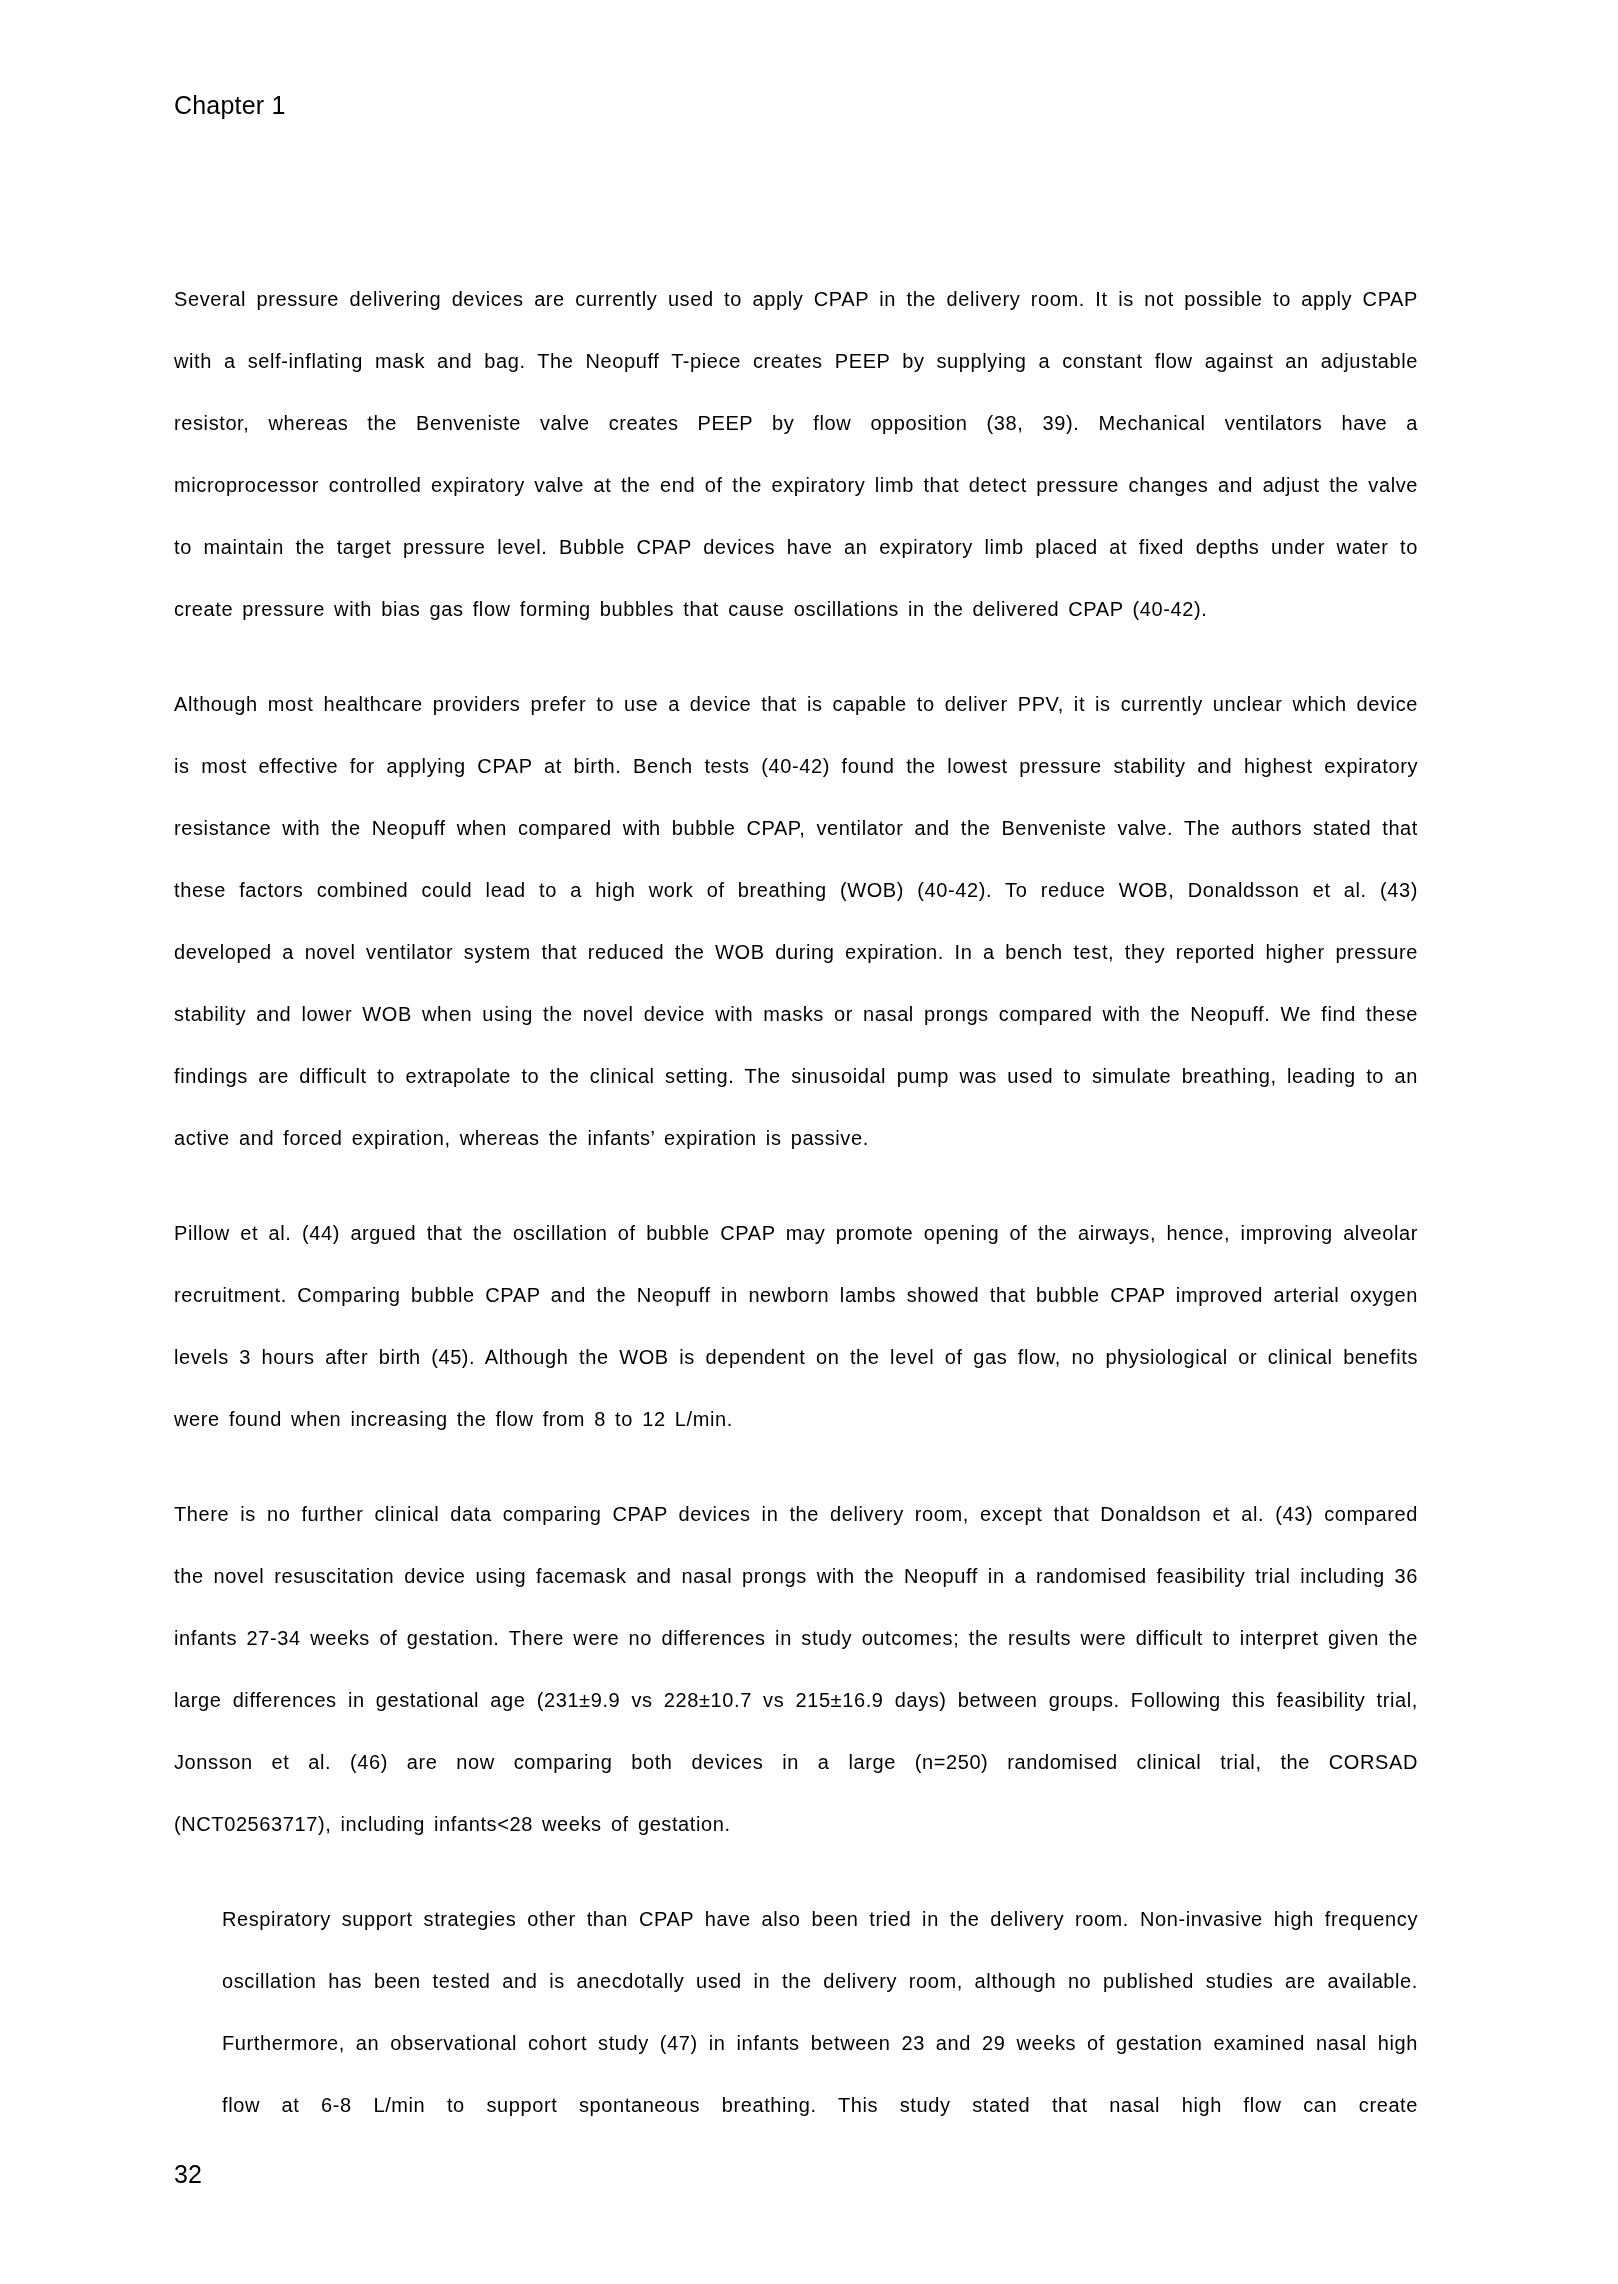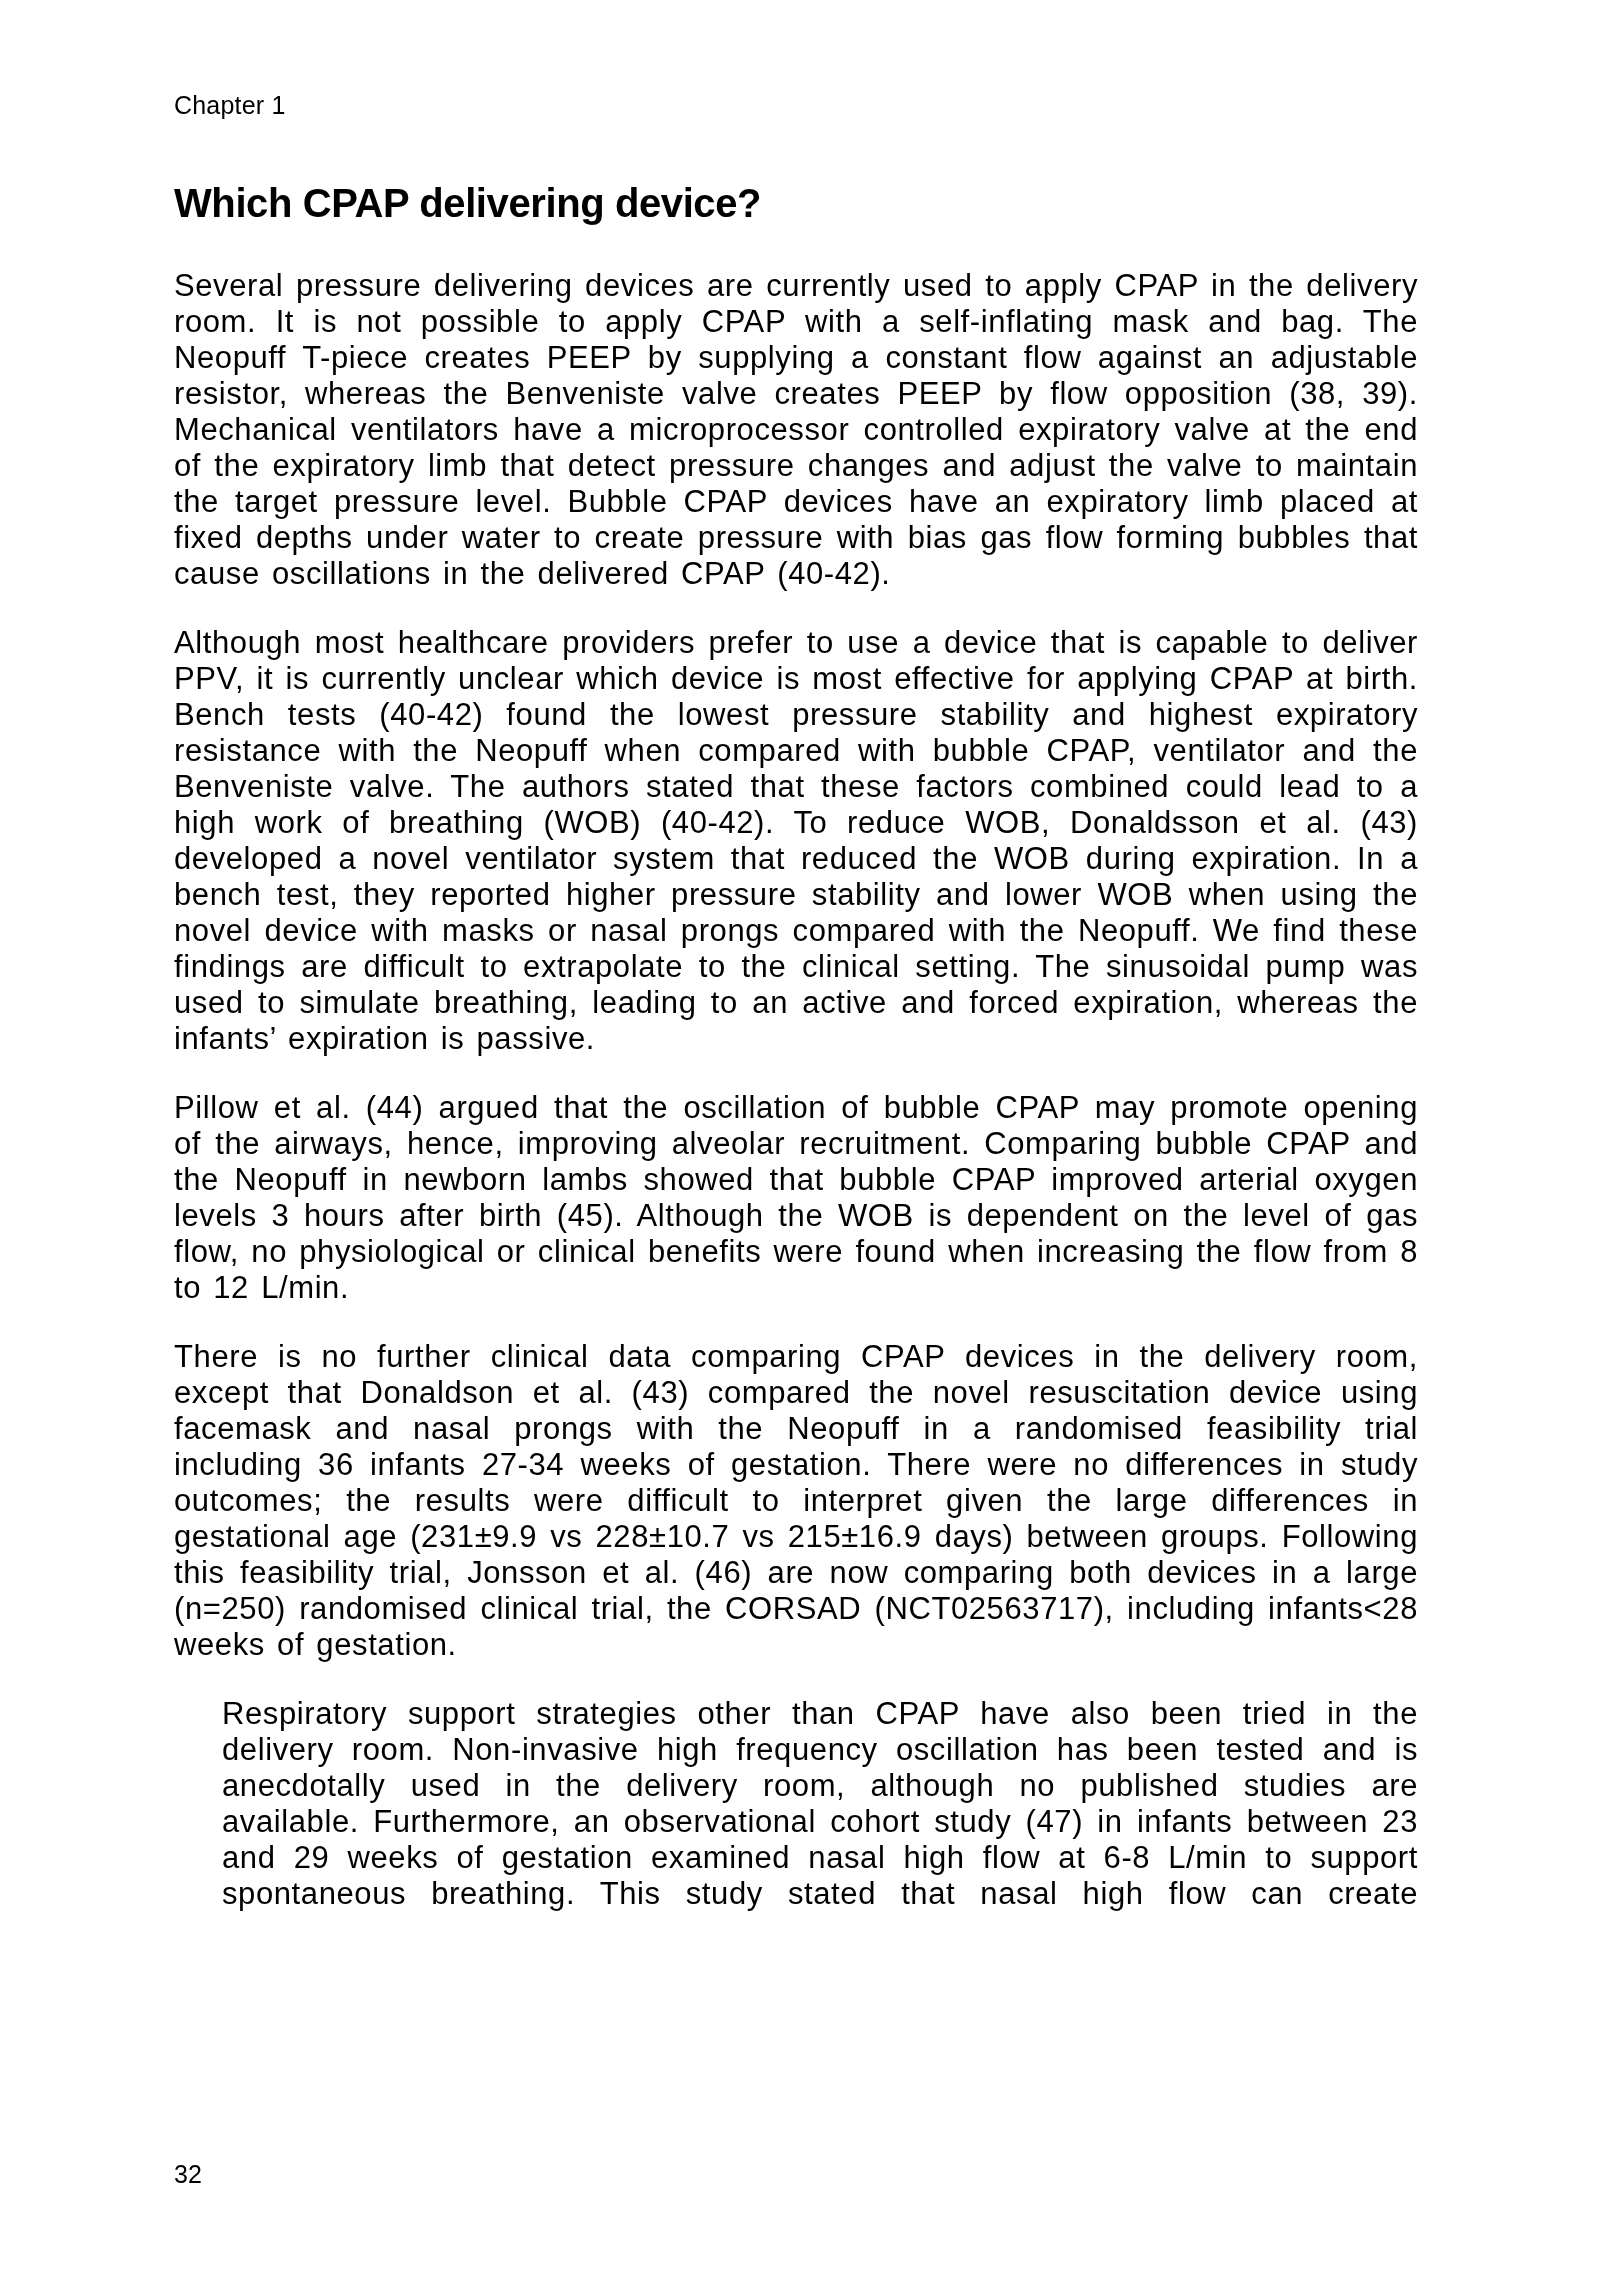--- a/index.html
+++ b/index.html
@@ -35,22 +35,22 @@
     white-space: nowrap;
   }
   .body-text {
     position: absolute;
     top: 268px;
     left: 174px;
     width: 1244px;
   }
   .body-text p {
     margin: 0 0 33px 0;
-    font-size: 31px;
-    line-height: 36px;
+    font-size: 20px;
+    line-height: 62px;
     text-align: justify;
     letter-spacing: 0.6px;
     word-spacing: 3px;
   }
   .body-text p.continued {
     text-align-last: justify;
     margin-left: 48px;
   }
   .page-number {
     position: absolute;
@@ -60,21 +60,20 @@
     line-height: 29px;
   }
 </style>
 </head>
 <body>
 
 <div class="page">
 
   <div class="chapter-label">Chapter 1</div>
 
-  <h1 class="section-title">Which CPAP delivering device?</h1>
 
   <div class="body-text">
     <p>Several pressure delivering devices are currently used to apply CPAP in the delivery room. It is not possible to apply CPAP with a self-inflating mask and bag. The Neopuff T-piece creates PEEP by supplying a constant flow against an adjustable resistor, whereas the Benveniste valve creates PEEP by flow opposition (38, 39). Mechanical ventilators have a microprocessor controlled expiratory valve at the end of the expiratory limb that detect pressure changes and adjust the valve to maintain the target pressure level. Bubble CPAP devices have an expiratory limb placed at fixed depths under water to create pressure with bias gas flow forming bubbles that cause oscillations in the delivered CPAP (40-42).</p>
     <p>Although most healthcare providers prefer to use a device that is capable to deliver PPV, it is currently unclear which device is most effective for applying CPAP at birth. Bench tests (40-42) found the lowest pressure stability and highest expiratory resistance with the Neopuff when compared with bubble CPAP, ventilator and the Benveniste valve. The authors stated that these factors combined could lead to a high work of breathing (WOB) (40-42). To reduce WOB, Donaldsson et al. (43) developed a novel ventilator system that reduced the WOB during expiration. In a bench test, they reported higher pressure stability and lower WOB when using the novel device with masks or nasal prongs compared with the Neopuff. We find these findings are difficult to extrapolate to the clinical setting. The sinusoidal pump was used to simulate breathing, leading to an active and forced expiration, whereas the infants’ expiration is passive.</p>
     <p>Pillow et al. (44) argued that the oscillation of bubble CPAP may promote opening of the airways, hence, improving alveolar recruitment. Comparing bubble CPAP and the Neopuff in newborn lambs showed that bubble CPAP improved arterial oxygen levels 3 hours after birth (45). Although the WOB is dependent on the level of gas flow, no physiological or clinical benefits were found when increasing the flow from 8 to 12 L/min.</p>
     <p>There is no further clinical data comparing CPAP devices in the delivery room, except that Donaldson et al. (43) compared the novel resuscitation device using facemask and nasal prongs with the Neopuff in a randomised feasibility trial including 36 infants 27-34 weeks of gestation. There were no differences in study outcomes; the results were difficult to interpret given the large differences in gestational age (231±9.9 vs 228±10.7 vs 215±16.9 days) between groups. Following this feasibility trial, Jonsson et al. (46) are now comparing both devices in a large (n=250) randomised clinical trial, the CORSAD (NCT02563717), including infants&lt;28 weeks of gestation.</p>
     <p class="continued">Respiratory support strategies other than CPAP have also been tried in the delivery room. Non-invasive high frequency oscillation has been tested and is anecdotally used in the delivery room, although no published studies are available. Furthermore, an observational cohort study (47) in infants between 23 and 29 weeks of gestation examined nasal high flow at 6-8 L/min to support spontaneous breathing. This study stated that nasal high flow can create</p>
   </div>
 
   <div class="page-number">32</div>

